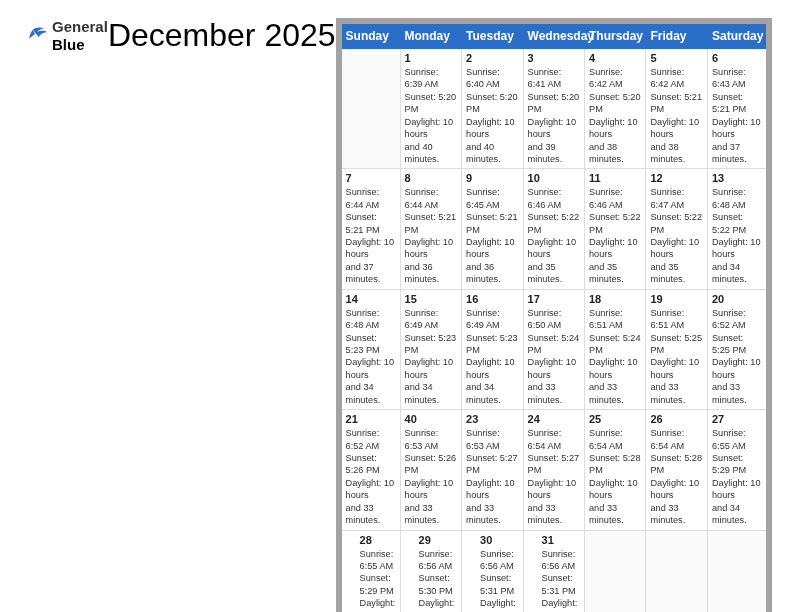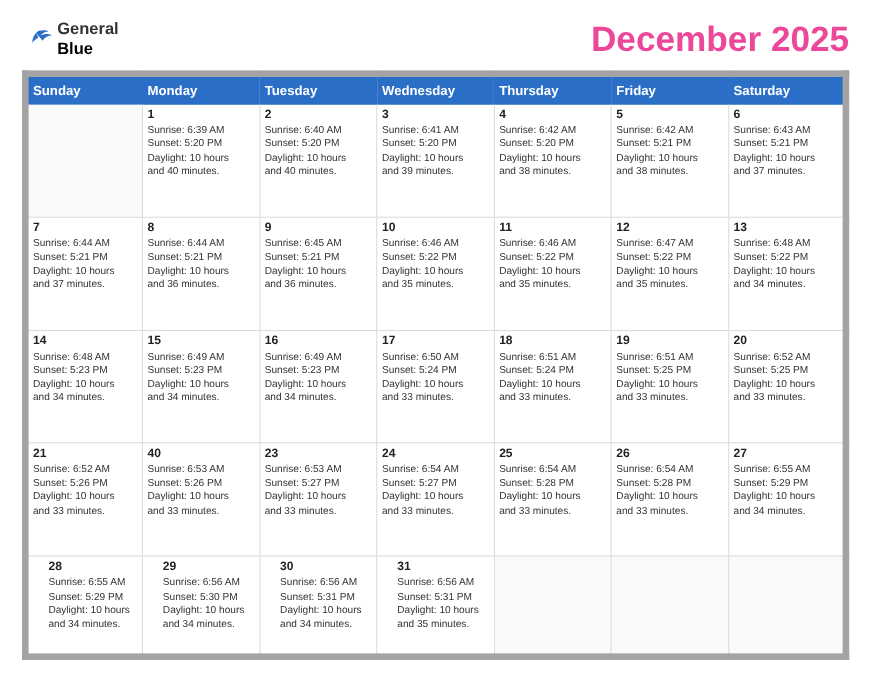--- a/index.html
+++ b/index.html
@@ -8,21 +8,21 @@
       height: 612px;
       font-family: Arial, sans-serif;
       background: #fff;
       overflow: hidden;
     }
     .page {
       width: 792px;
       height: 612px;
       padding: 18px 20px 12px 20px;
       display: flex;
-      flex-direction: column;
+      flex-direction: row;
     }
     .header {
       display: flex;
       justify-content: space-between;
       align-items: flex-start;
       margin-bottom: 10px;
     }
     .logo {
       display: flex;
       align-items: center;
@@ -37,22 +37,22 @@
     .logo-blue { color: #000000; }
     .logo-bird {
       width: 28px;
       height: 22px;
     }
     .title-block {
       text-align: right;
     }
     .month-title {
       font-size: 32px;
-      font-weight: bold;
-      color: #ec4899;
+      font-weight: normal;
+      color: #000000;
       line-height: 1.1;
     }
     .location {
       font-size: 14px;
       color: #444;
       margin-top: 2px;
     }
     .calendar {
       flex: 1;
       border: 6px solid #a3a3a3;

